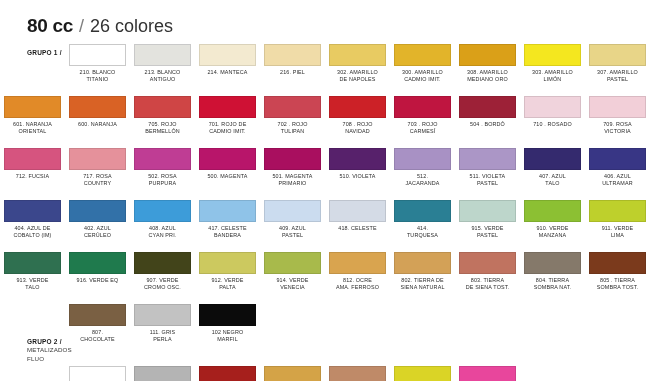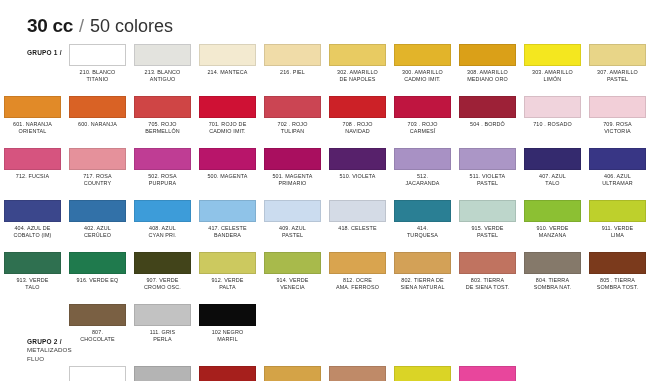--- a/index.html
+++ b/index.html
@@ -108,23 +108,23 @@
   }
   .g1 { top: 48px; }
   .g2 { top: 337px; }
 </style>
 </head>
 <body>
 
 <div class="page">
 
   <div class="header">
-    <span class="vol">30 cc</span>
+    <span class="vol">80 cc</span>
     <span class="sep">/</span>
-    <span class="count">50 colores</span>
+    <span class="count">26 colores</span>
   </div>
 
   <div class="grouplabel g1">
     <div class="gtitle">GRUPO 1 /</div>
   </div>
 
   <div class="grouplabel g2">
     <div class="gtitle">GRUPO 2 /</div>
     <div class="gsub">METALIZADOS</div>
     <div class="gsub">FLUO</div>

